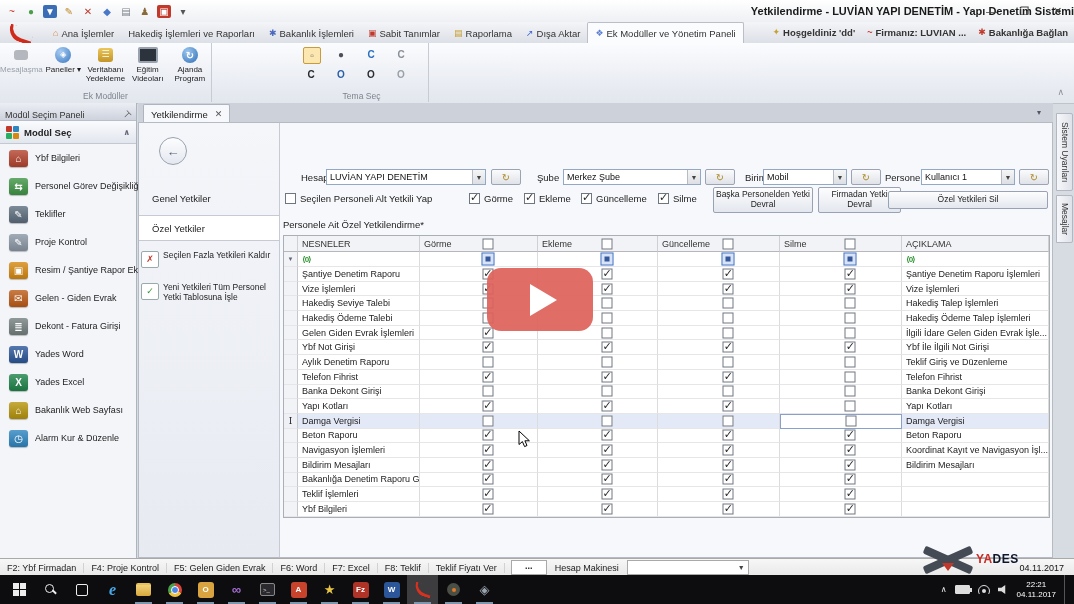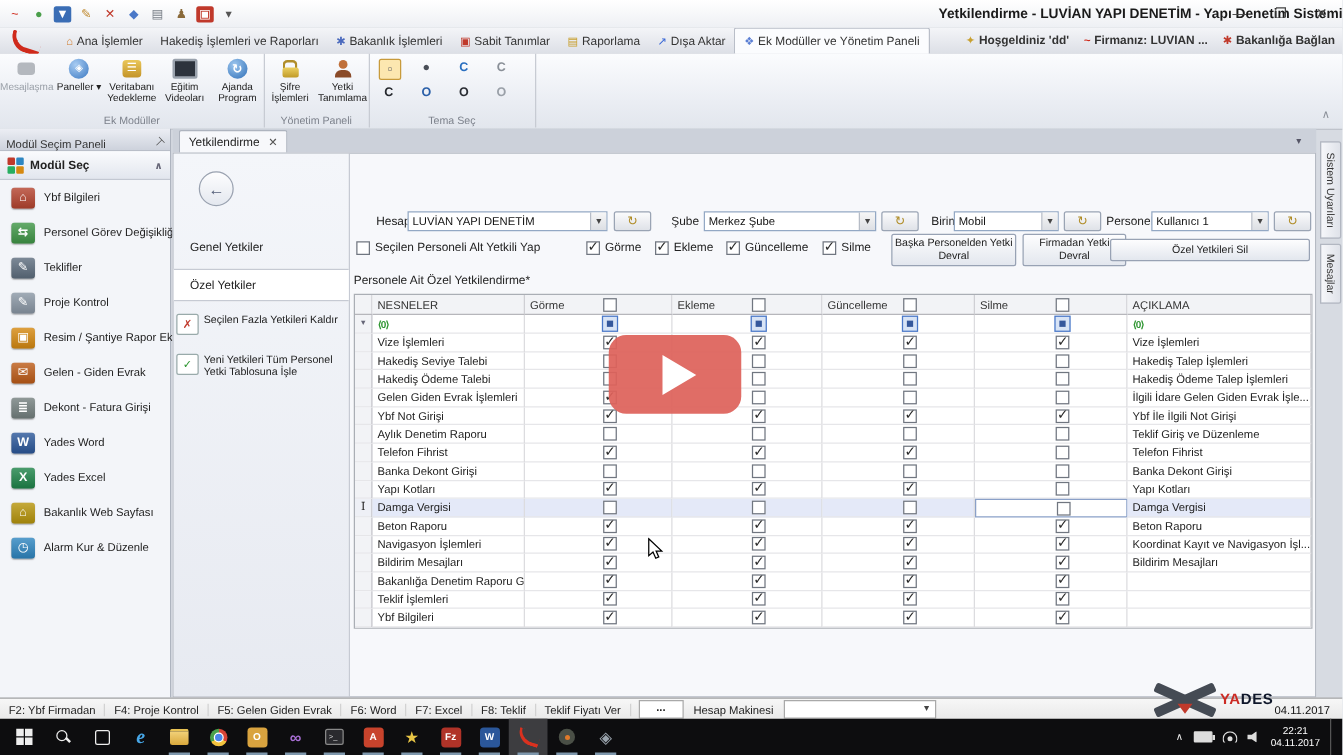--- a/index.html
+++ b/index.html
@@ -242,43 +242,20 @@
         </div>
         <div class="rbtn">
           <div class="ricon" style="background: transparent;">
             <div style="width:16px;height:16px;border-radius:50%;background:radial-gradient(circle at 35% 30%,#9cc6ee,#2f6fb8);display:flex;align-items:center;justify-content:center;color:#fff;font-size:10px">↻</div>
           </div>
           <div>Ajanda Program</div>
         </div>
       </div>
     <div class="glabel">Ek Modüller</div>
   </div>
-  <div class="rgroup" style="left:211px;width:84px">
-    <div class="gbtns" id="g1">
-        <div class="rbtn">
-          <div class="ricon" style="background: transparent;">
-            <div>
-              <div style="width:8px;height:5px;border:2px solid #b08d2a;border-bottom:none;border-radius:4px 4px 0 0;margin:0 auto"></div>
-              <div style="width:13px;height:8px;background:linear-gradient(#ecd060,#c09a28);border-radius:2px;margin:-1px auto 0"></div>
-            </div>
-          </div>
-          <div>Şifre İşlemleri</div>
-        </div>
-        <div class="rbtn">
-          <div class="ricon" style="background: transparent;">
-            <div>
-              <div style="width:7px;height:7px;border-radius:50%;background:#c0703a;margin:0 auto"></div>
-              <div style="width:13px;height:6px;border-radius:5px 5px 0 0;background:#8a4a28;margin:1px auto 0"></div>
-            </div>
-          </div>
-          <div>Yetki Tanımlama</div>
-        </div>
-      </div>
-    <div class="glabel">Yönetim Paneli</div>
-  </div>
   <div class="rgroup" style="left:295px;width:133px">
     <div class="themes" id="g2">
         <div class="theme-btn sel" style="color: rgb(102, 102, 102);">▫</div>
         <div class="theme-btn" style="color: rgb(74, 79, 88);">●</div>
         <div class="theme-btn" style="color: rgb(42, 111, 192);">C</div>
         <div class="theme-btn" style="color: rgb(138, 144, 152);">C</div>
         <div class="theme-btn" style="color: rgb(38, 41, 46);">C</div>
         <div class="theme-btn" style="color: rgb(42, 95, 168);">O</div>
         <div class="theme-btn" style="color: rgb(42, 45, 51);">O</div>
         <div class="theme-btn" style="color: rgb(154, 160, 168);">O</div>
@@ -468,20 +445,37 @@
         </div>
         <div class="cell permcell">
           <span class="fico"></span>
         </div>
         <div class="cell permcell">
           <span class="fico"></span>
         </div>
         <div class="cell">
           <span class="gico">⟨0⟩</span>
         </div>
+      </div>
+      <div class="trow drow">
+        <div class="cell ind"></div>
+        <div class="cell txt">Şantiye Denetim Raporu</div>
+        <div class="cell permcell">
+          <span class="chk on"></span>
+        </div>
+        <div class="cell permcell">
+          <span class="chk on"></span>
+        </div>
+        <div class="cell permcell">
+          <span class="chk on"></span>
+        </div>
+        <div class="cell permcell">
+          <span class="chk on"></span>
+        </div>
+        <div class="cell txt">Şantiye Denetim Raporu İşlemleri</div>
       </div>
       <div class="trow drow">
         <div class="cell ind"></div>
         <div class="cell txt">Vize İşlemleri</div>
         <div class="cell permcell">
           <span class="chk on"></span>
         </div>
         <div class="cell permcell">
           <span class="chk on"></span>
         </div>

